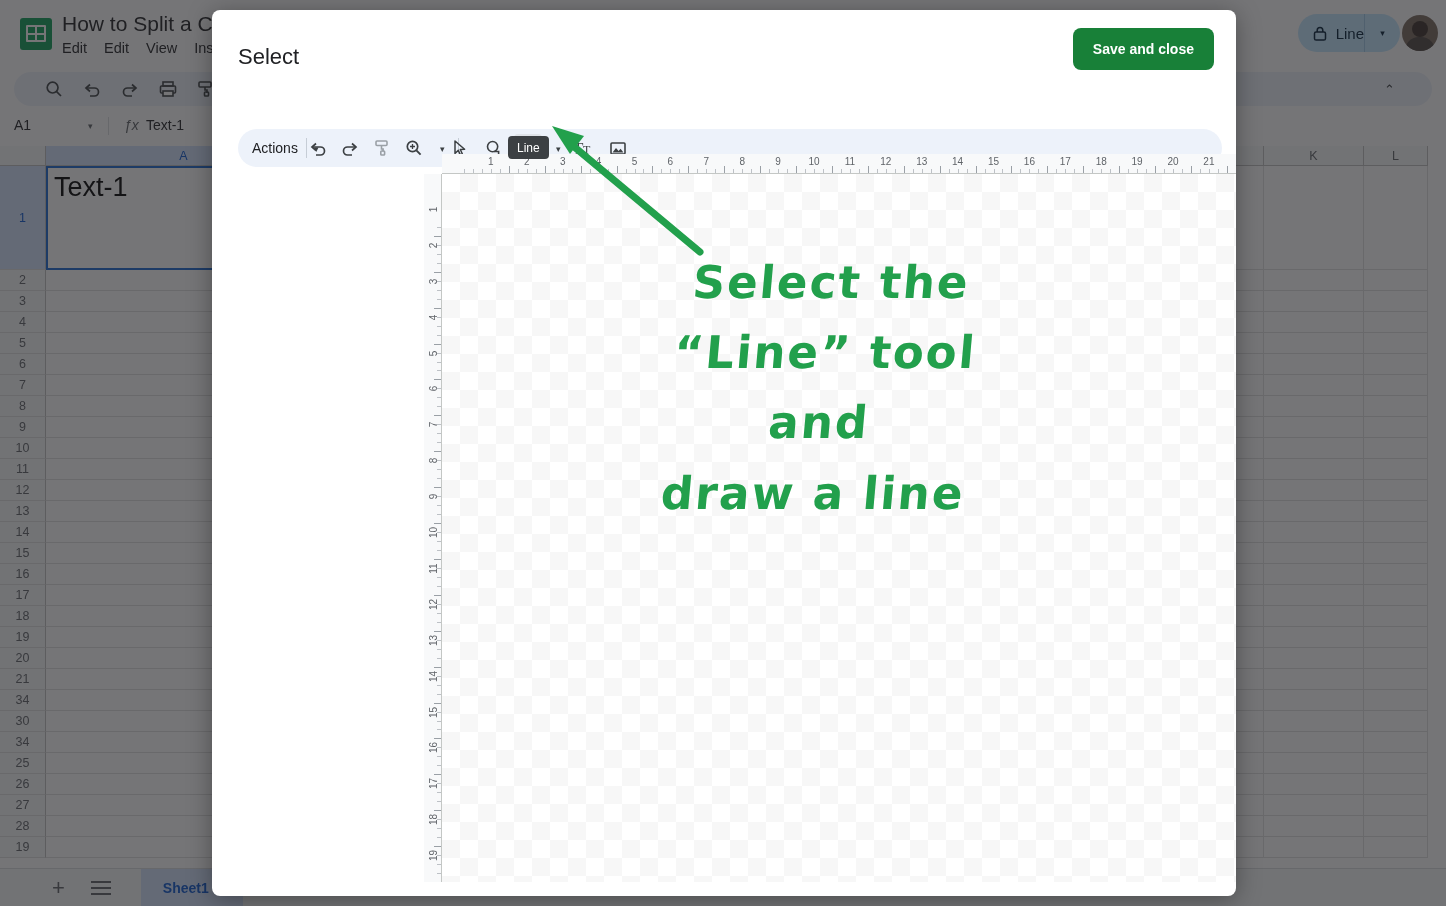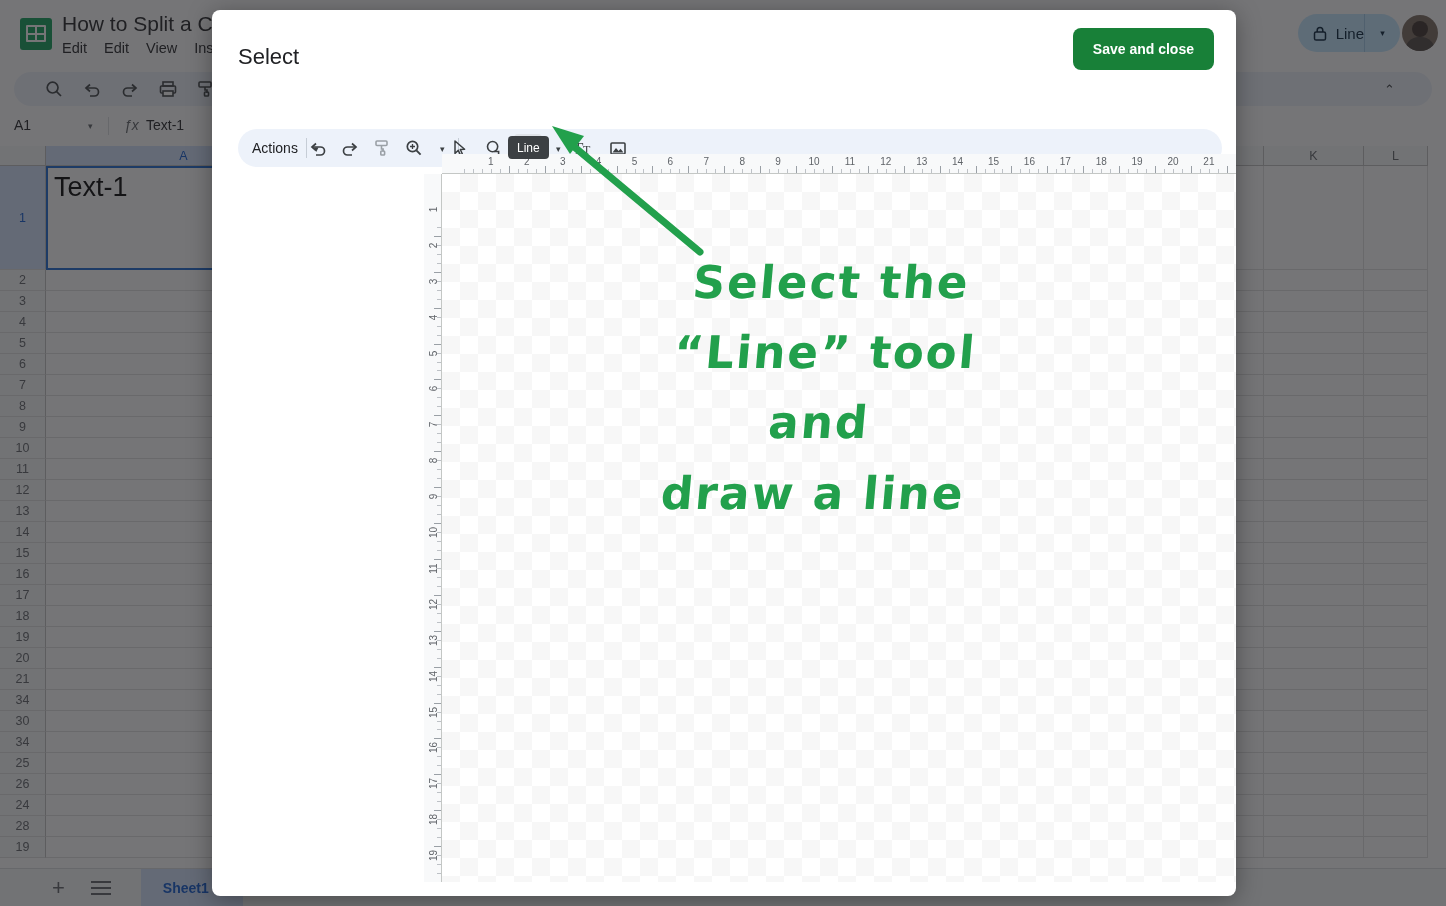--- a/index.html
+++ b/index.html
@@ -284,21 +284,21 @@
           <div class="row-head" style="top: 585px; height: 21px;">17</div>
           <div class="row-head" style="top: 606px; height: 21px;">18</div>
           <div class="row-head" style="top: 627px; height: 21px;">19</div>
           <div class="row-head" style="top: 648px; height: 21px;">20</div>
           <div class="row-head" style="top: 669px; height: 21px;">21</div>
           <div class="row-head" style="top: 690px; height: 21px;">34</div>
           <div class="row-head" style="top: 711px; height: 21px;">30</div>
           <div class="row-head" style="top: 732px; height: 21px;">34</div>
           <div class="row-head" style="top: 753px; height: 21px;">25</div>
           <div class="row-head" style="top: 774px; height: 21px;">26</div>
-          <div class="row-head" style="top: 795px; height: 21px;">24</div>
+          <div class="row-head" style="top: 795px; height: 21px;">27</div>
           <div class="row-head" style="top: 816px; height: 21px;">28</div>
           <div class="row-head" style="top: 837px; height: 21px;">19</div>
         </div>
       <div id="cells-rest">
           <div class="cell" style="left: 46px; top: 270px; width: 276px; height: 21px;"></div>
           <div class="cell" style="left: 322px; top: 270px; width: 942px; height: 21px;"></div>
           <div class="cell" style="left: 1264px; top: 270px; width: 100px; height: 21px;"></div>
           <div class="cell" style="left: 1364px; top: 270px; width: 64px; height: 21px;"></div>
           <div class="cell" style="left: 46px; top: 291px; width: 276px; height: 21px;"></div>
           <div class="cell" style="left: 322px; top: 291px; width: 942px; height: 21px;"></div>

